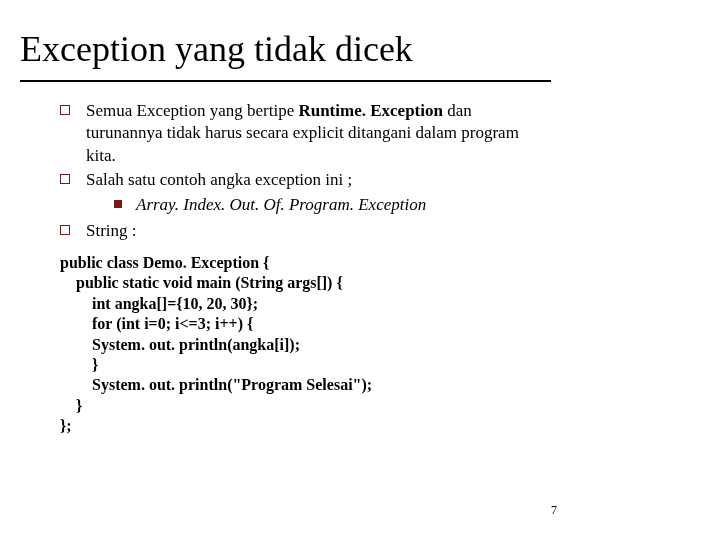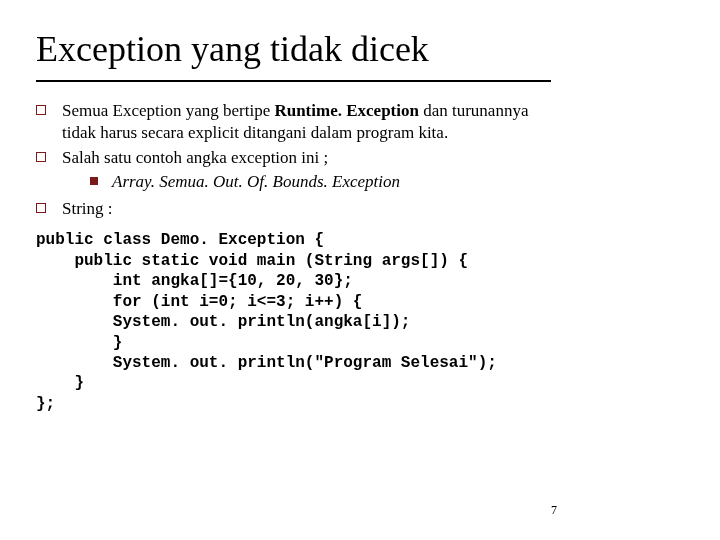--- a/index.html
+++ b/index.html
@@ -1,26 +1,26 @@
 <!DOCTYPE html>
 <html><head>
 <meta charset="utf-8">
 <style>
   * { margin: 0; padding: 0; box-sizing: border-box; }
   html, body { width: 720px; height: 540px; background: #fff; font-family: "Times New Roman", Times, serif; color: #000; }
-  .slide { width: 587px; height: 540px; position: relative; padding: 28px 36px 0 36px; }
+  .slide { width: 587px; height: 540px; position: relative; padding: 28px 36px 0 20px; }
   .title { font-size: 36px; font-weight: normal; border-bottom: 2px solid #000; padding-bottom: 10px; margin-bottom: 18px; }
-  .bullets { font-size: 17px; line-height: 1.32; }
+  .bullets { font-size: 17px; line-height: 1.32; margin-left: 40px; }
   .row { display: flex; align-items: flex-start; margin-bottom: 2px; }
   .sq { width: 10px; height: 10px; border: 1.5px solid #7a1a1a; background: #fff; flex: 0 0 auto; margin-top: 5px; margin-right: 16px; }
   .sq-fill { width: 8px; height: 8px; background: #7a1a1a; flex: 0 0 auto; margin-top: 6px; margin-right: 14px; }
   .txt { flex: 1; }
   .sub { margin-left: 54px; display: flex; align-items: flex-start; margin-top: 2px; margin-bottom: 4px; }
   .italic { font-style: italic; }
-  .code { font-family: Liberation Mono, monospace; font-size: 16px; font-weight: bold; line-height: 1.28; margin-top: 10px; white-space: pre; }
+  .code { font-family: Liberation Serif, serif; font-size: 16px; font-weight: bold; line-height: 1.28; margin-top: 10px; white-space: pre; }
   .pageno { position: absolute; right: 30px; bottom: 22px; font-size: 12px; }
 </style>
 </head>
 <body>
 
 <div class="slide">
 
   <h1 class="title">Exception yang tidak dicek</h1>
 
   <div class="bullets">
@@ -32,21 +32,21 @@
       </span>
     </div>
 
     <div class="row">
       <span class="sq"></span>
       <span class="txt">Salah satu contoh angka exception ini ;</span>
     </div>
 
     <div class="sub">
       <span class="sq-fill"></span>
-      <span class="italic">Array. Semua. Out. Of. Bounds. Exception</span>
+      <span class="italic">Array. Index. Out. Of. Program. Exception</span>
     </div>
 
     <div class="row">
       <span class="sq"></span>
       <span class="txt">String :</span>
     </div>
 
     <div class="code">public class Demo. Exception {
     public static void main (String args[]) {
         int angka[]={10, 20, 30};

